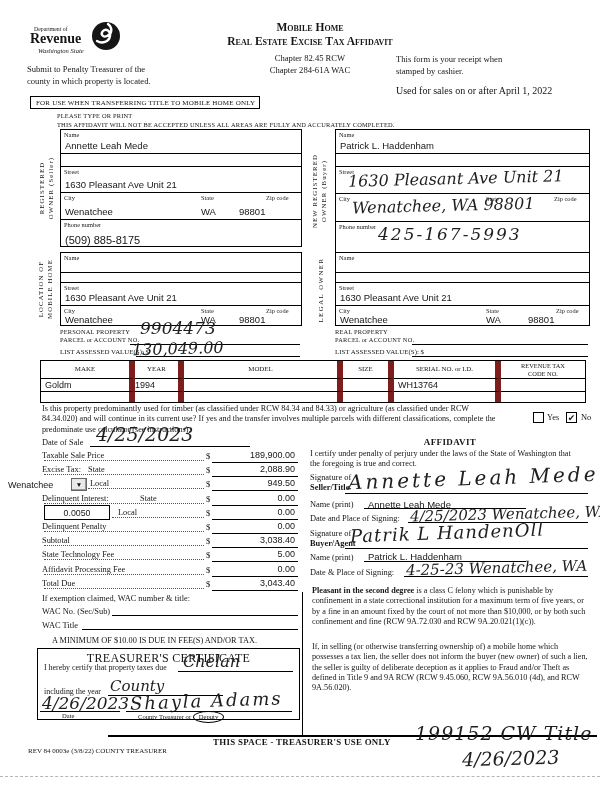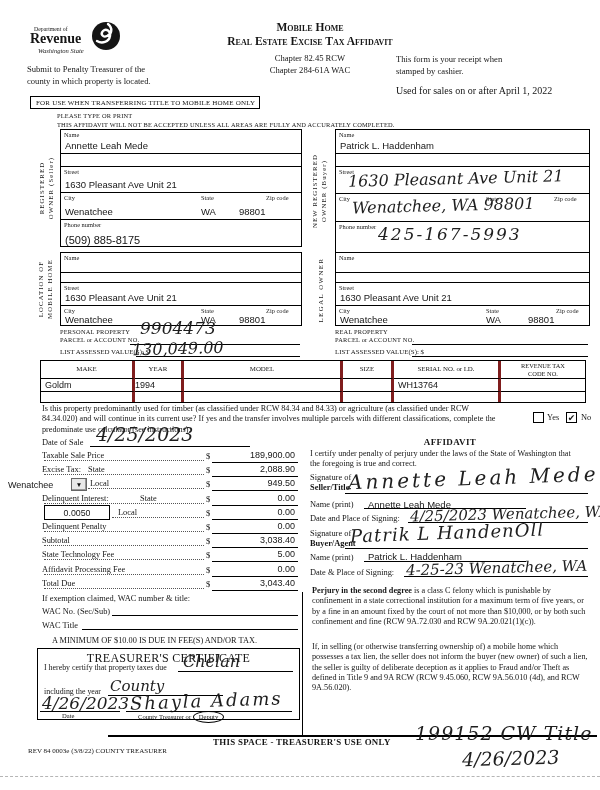--- a/index.html
+++ b/index.html
@@ -29,21 +29,21 @@
   .vlab { text-align:center; font-size:6.8px; letter-spacing:1.1px; line-height:9px;
           transform:rotate(-90deg); transform-origin:center; white-space:nowrap; }
 
   .ul { border-bottom:1px solid #000; }
   .tinycap { font-size:6.4px; letter-spacing:.2px; }
 
   
   .vtable { position:absolute; left:40px; top:360px; width:546px;
             border:1.2px solid #000; display:grid;
             grid-template-columns:94px 49px 159px 51px 107px 84px; }
-  .vtable > div { border-right:3px solid #7f1d1d; border-bottom:1px solid #000; overflow:hidden; }
+  .vtable > div { border-right:6px solid #7f1d1d; border-bottom:1px solid #000; overflow:hidden; }
   .vtable > div:nth-child(6n) { border-right:none; }
   .vtable > div:nth-child(n+13) { border-bottom:none; }
   .vh { height:18px; font-size:6.9px; text-align:center; padding-top:4px; }
   .vh2 { padding-top:1px; line-height:7.5px; font-size:6.4px; }
   .vc { height:13px; font-size:9px; font-family:"Liberation Sans",sans-serif; padding:1px 0 0 4px; }
   .vcc { padding-left:0; }
   .ve { height:10px; }
 
   
   .fee-row { position:relative; height:14.2px; }
@@ -371,21 +371,21 @@
 
   <span class="abs small8" style="left:310px;top:553px">Name (print)</span>
   <div class="abs ul" style="left:364px;top:549px;width:162px;height:13px"></div>
   <span class="abs san" style="left:368px;top:551px;font-size:9.5px">Patrick L. Haddenham</span>
 
   <span class="abs small8" style="left:310px;top:568px">Date &amp; Place of Signing:</span>
   <div class="abs ul" style="left:404px;top:564px;width:184px;height:13px"></div>
   <div class="abs hw rot" style="left:406px;top:559px;font-size:15px">4-25-23  Wenatchee, WA</div>
 
   <div class="abs para" style="left:312px;top:586px;width:278px">
-    <span class="b">Perjury in the second degree</span><span> is a class C felony which is punishable by confinement in a state correctional institution for a maximum term of five years, or by a fine in an amount fixed by the court of not more than $10,000, or by both such confinement and fine (RCW 9A.72.030 and RCW 9A.20.021(1)(c)).</span>
+    <span class="b">Pleasant in the second degree</span><span> is a class C felony which is punishable by confinement in a state correctional institution for a maximum term of five years, or by a fine in an amount fixed by the court of not more than $10,000, or by both such confinement and fine (RCW 9A.72.030 and RCW 9A.20.021(1)(c)).</span>
   </div>
   <div class="abs para" style="left:312px;top:642px;width:278px">If, in selling (or otherwise transferring ownership of) a mobile home which possesses a tax lien, the seller does not inform the buyer (new owner) of such a lien, the seller is guilty of deliberate deception as it applies to Fraud and/or Theft as defined in Title 9 and 9A RCW (RCW 9.45.060, RCW 9A.56.010 (4d), and RCW 9A.56.020).</div>
 
   <div class="abs" style="left:302px;top:592px;height:145px;border-left:1.2px solid #000"></div>
 
   <div class="abs" style="left:108px;top:735px;width:489px;border-top:2px solid #000"></div>
   <div class="abs b" style="left:213px;top:737px;font-size:8.9px;letter-spacing:.3px">THIS SPACE - TREASURER'S USE ONLY</div>
   <div class="abs" style="left:28px;top:747px;font-size:7px">REV 84 0003e (3/8/22) COUNTY TREASURER</div>
   <div class="abs hw" style="left:415px;top:722px;font-size:19px;letter-spacing:1px">199152  CW Title</div>
   <div class="abs hw rot" style="left:462px;top:747px;font-size:19px">4/26/2023</div>

